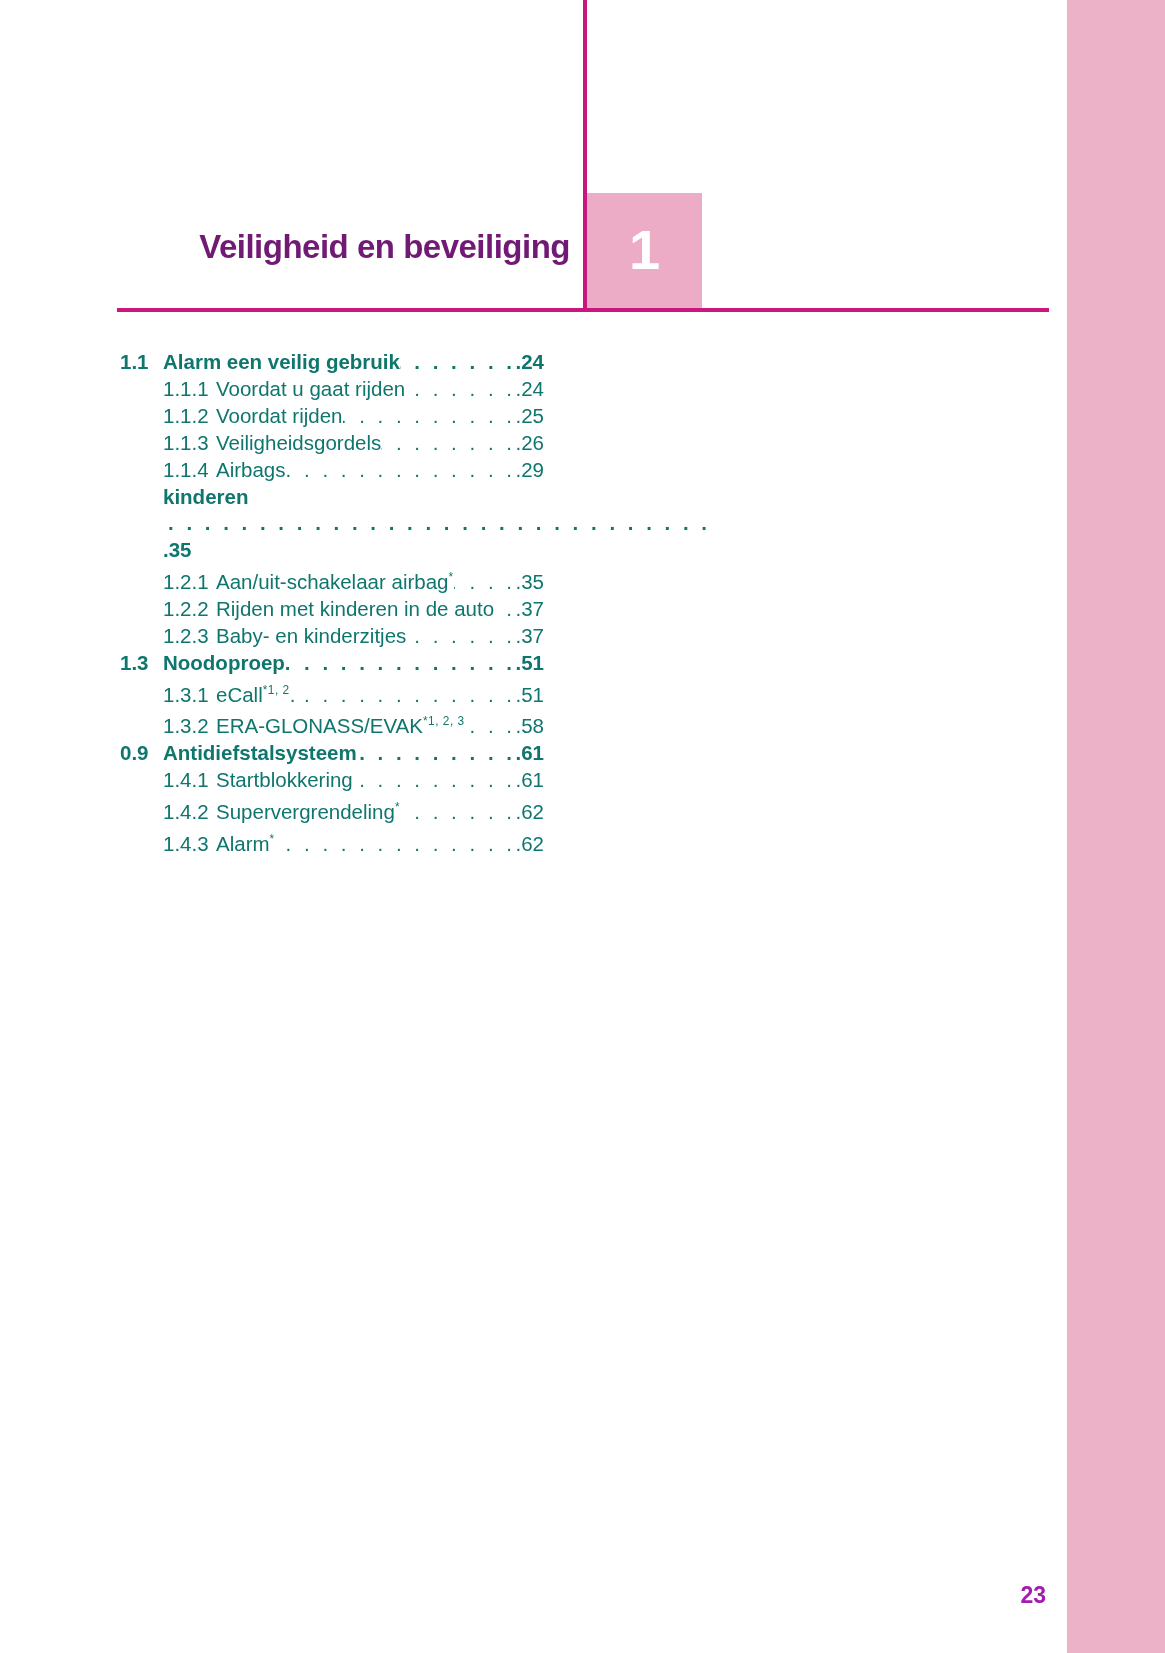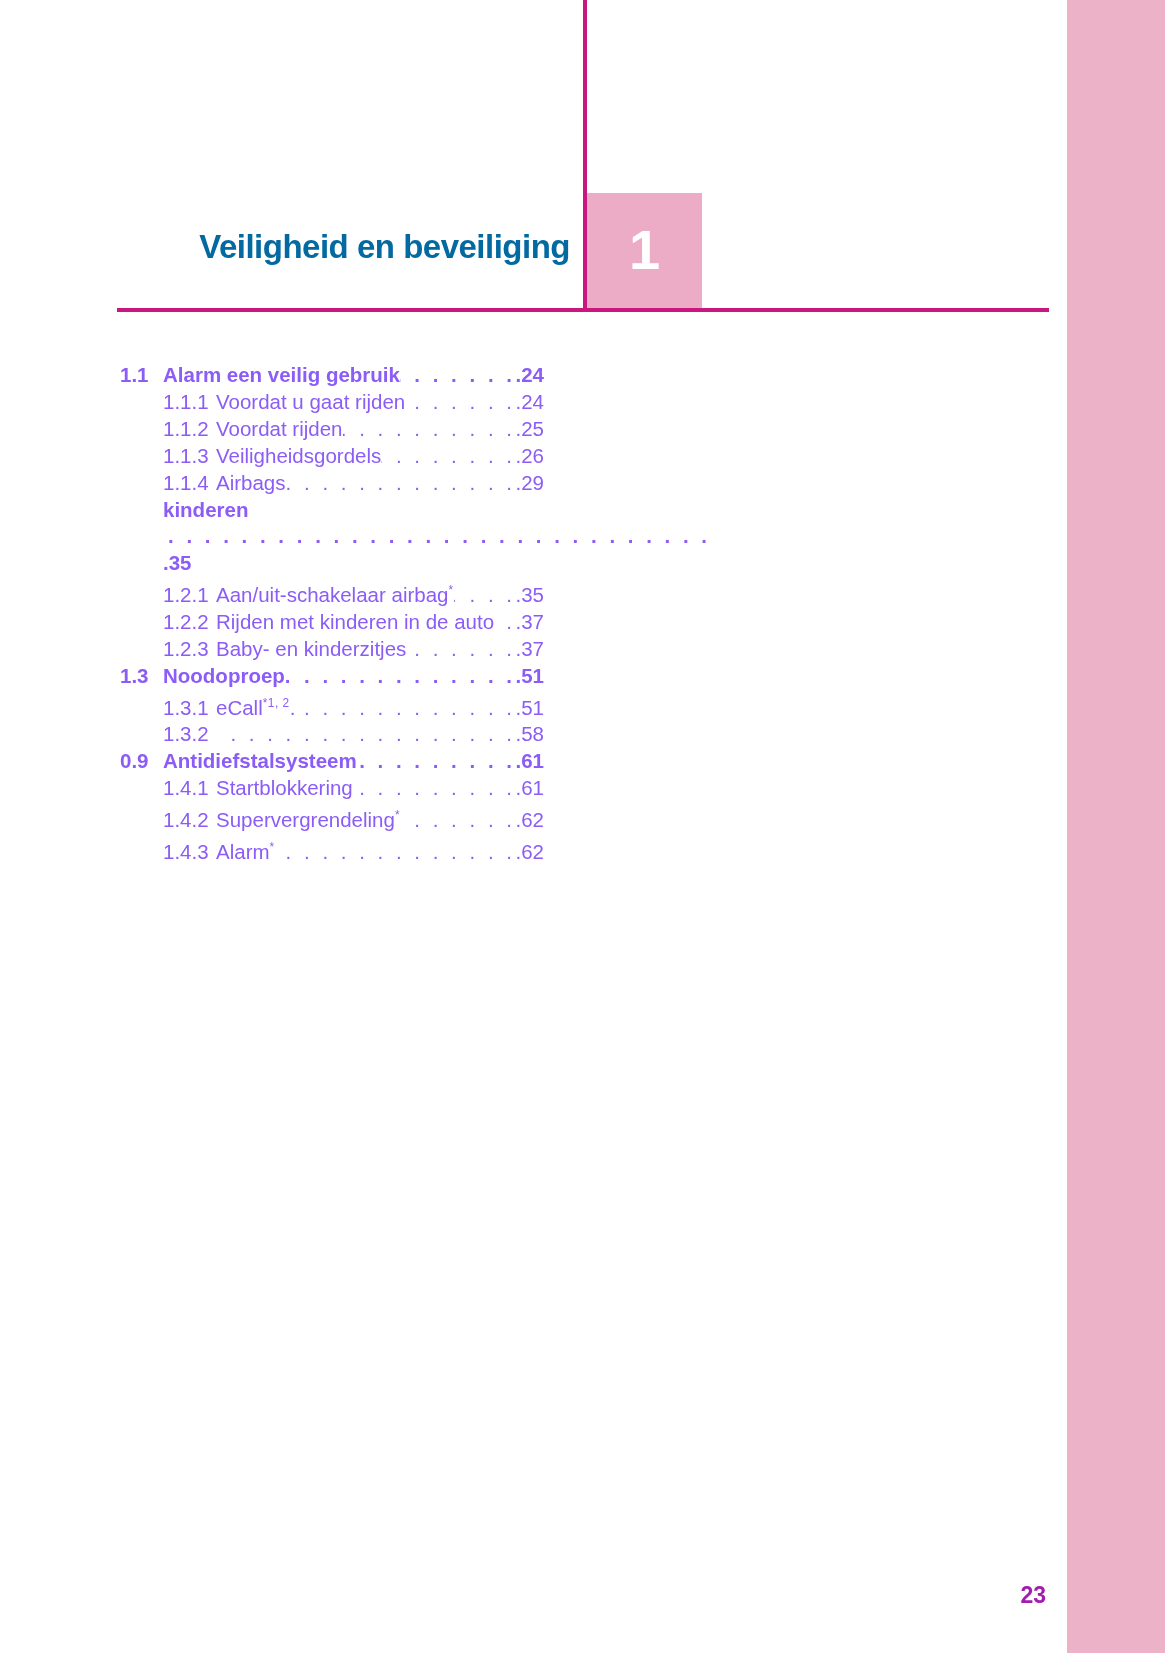--- a/index.html
+++ b/index.html
@@ -57,30 +57,30 @@
   }
   
   .chapter-title {
     position: absolute;
     left: 0; top: 228px;
     width: 570px;
     text-align: right;
     font-weight: 700;
     font-size: 33px;
     letter-spacing: -0.5px;
-    color: #0369a1;
+    color: #701a75;
     white-space: nowrap;
   }
   
   .toc {
     position: absolute;
-    left: 120px; top: 362px;
+    left: 120px; top: 349px;
     width: 424px;
     font-size: 20.5px;
-    color: #8b5cf6;
+    color: #0f766e;
   }
   .toc-row {
     display: flex;
     align-items: baseline;
     line-height: 26.9px;
     white-space: nowrap;
   }
   .toc-row.main { font-weight: 700; }
   .toc-row.main .num { flex: none; width: 43px; }
   .toc-row.sub  { padding-left: 43px; align-items: flex-end; }
@@ -203,20 +203,21 @@
 
     <div class="toc-row sub">
       <span class="num">1.3.1</span>
       <span class="label">eCall<sup>*1, 2</sup>.</span>
       <span class="dots">. . . . . . . . . . . . . . . . . . . . . . . . . . . . . .</span>
       <span class="pg">.51</span>
     </div>
 
     <div class="toc-row sub">
       <span class="num">1.3.2</span>
+      <span class="label">ERA-GLONASS/EVAK<sup>*1, 2, 3</sup></span>
       <span class="dots">. . . . . . . . . . . . . . . . . . . . . . . . . . . . . .</span>
       <span class="pg">.58</span>
     </div>
 
     <div class="toc-row main">
       <span class="num">0.9</span>
       <span class="label">Antidiefstalsysteem</span>
       <span class="dots">. . . . . . . . . . . . . . . . . . . . . . . . . . . . . .</span>
       <span class="pg">.61</span>
     </div>

